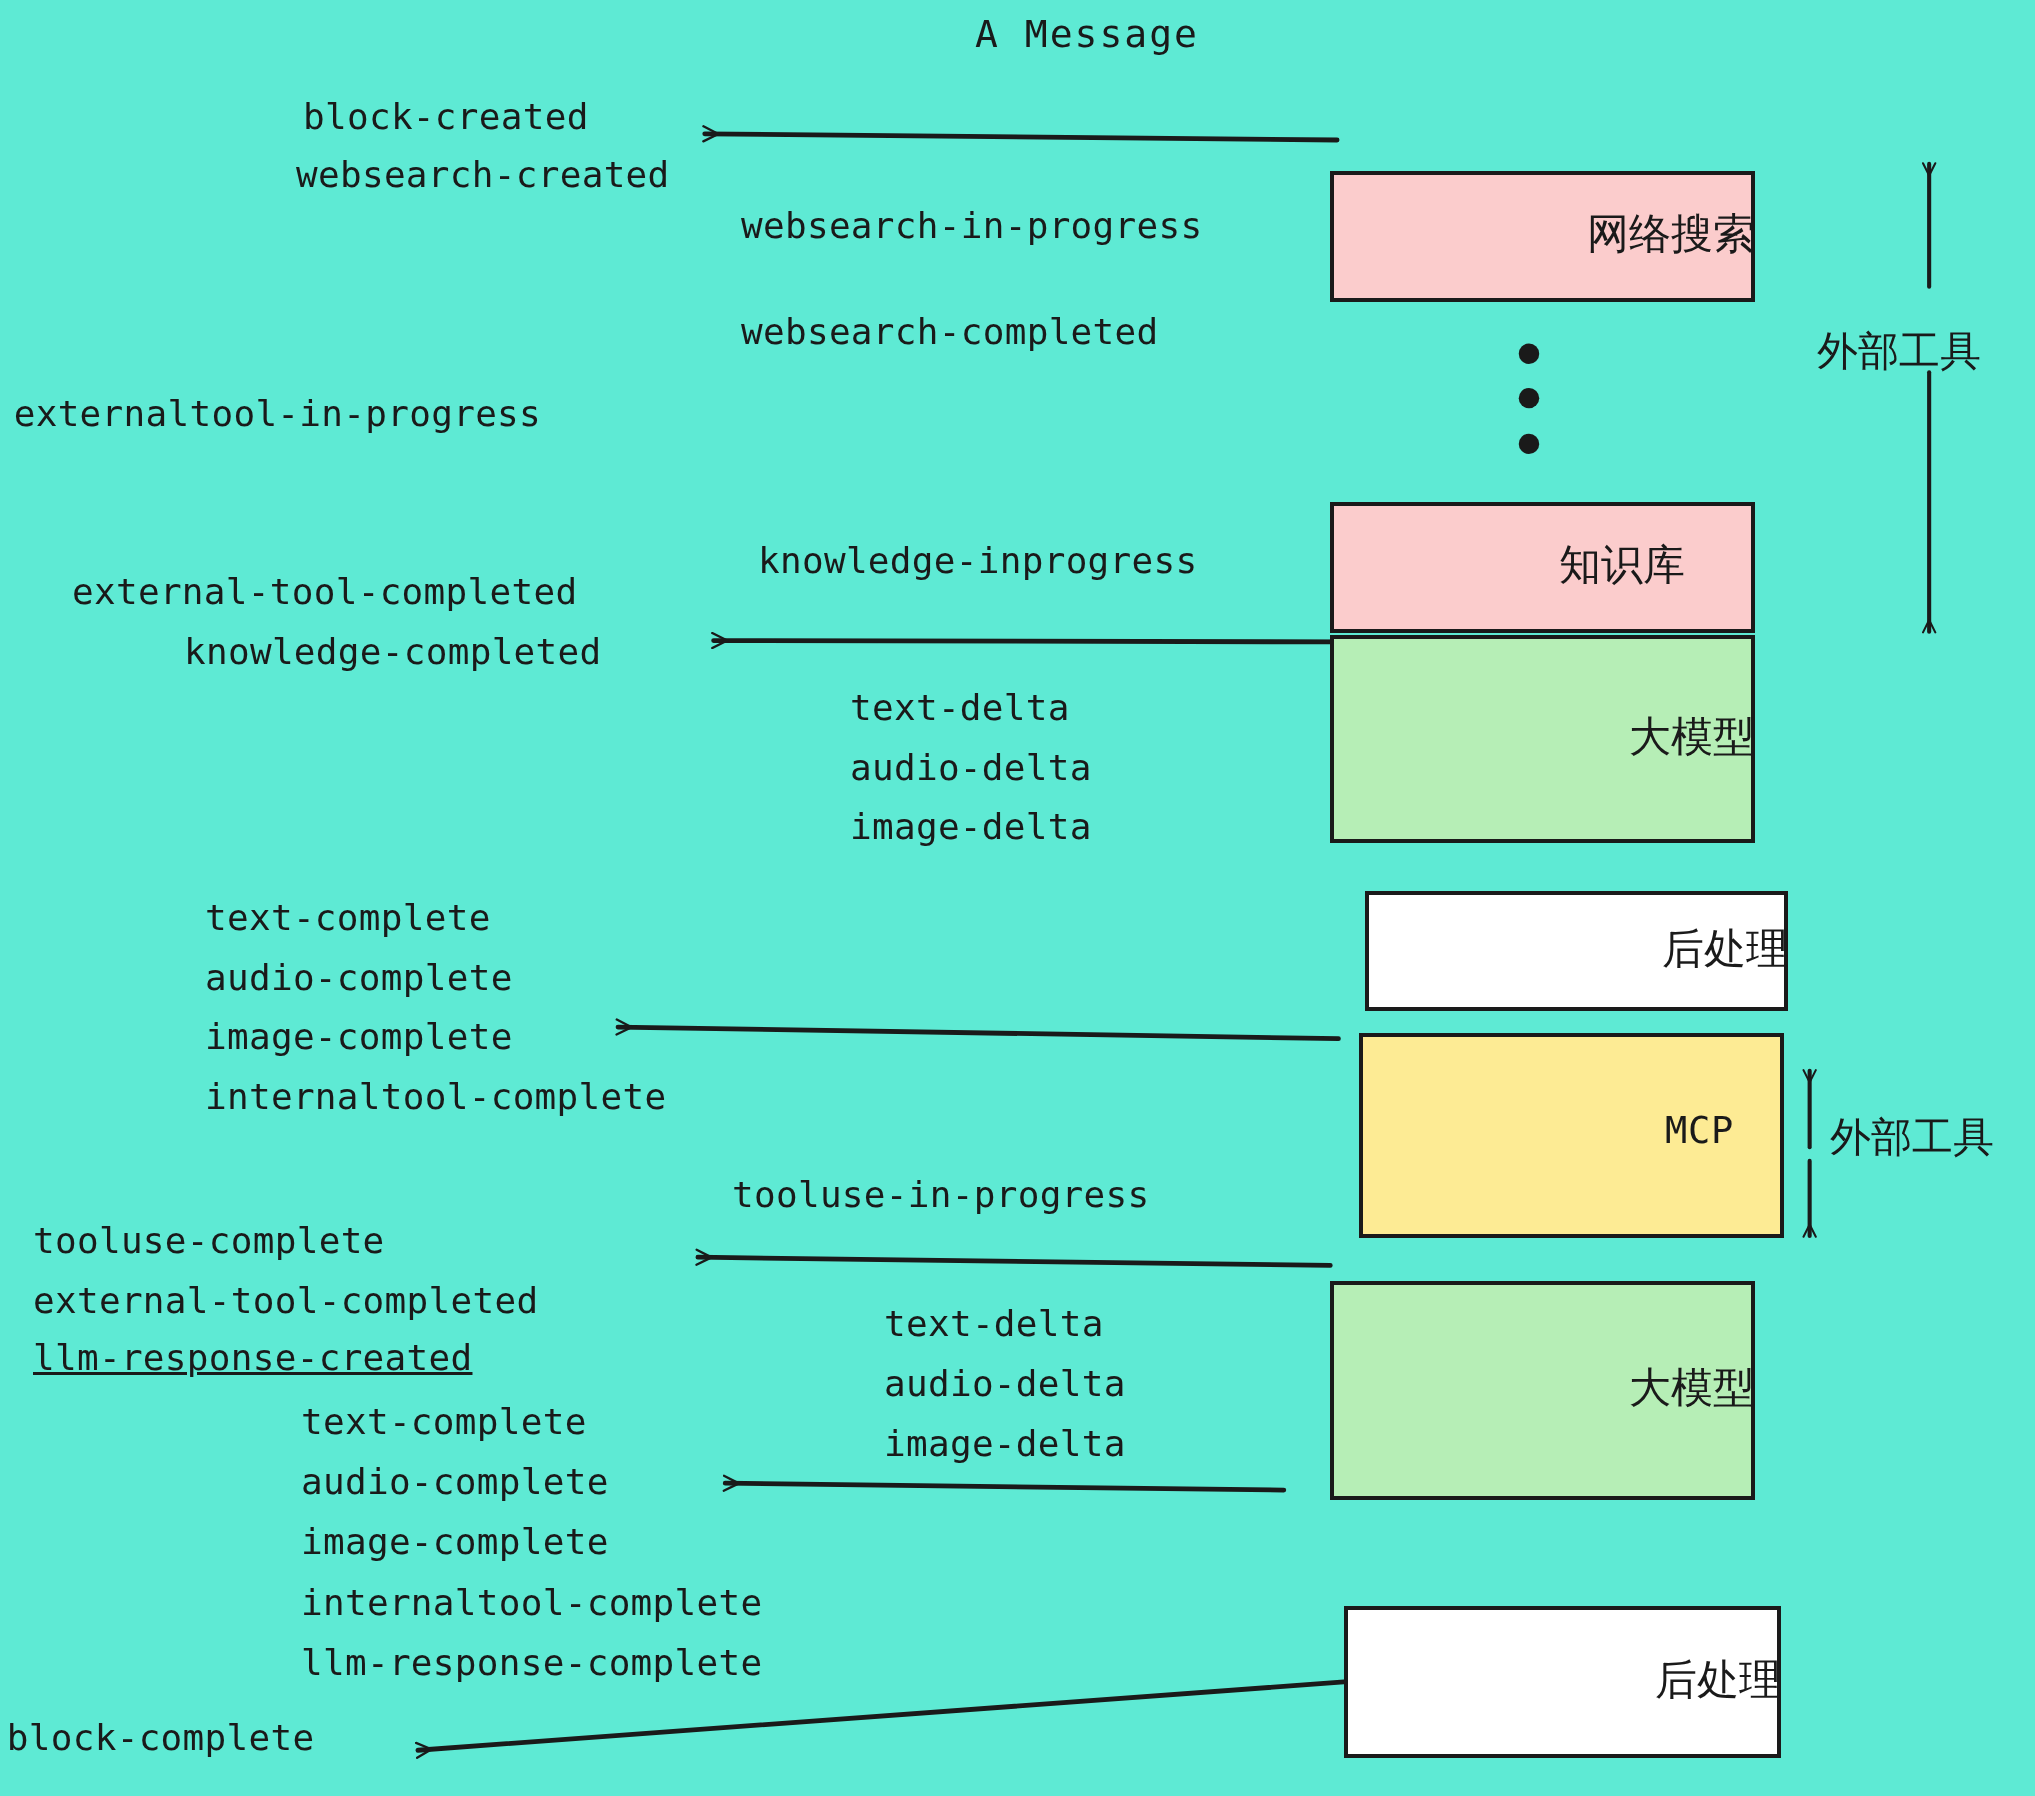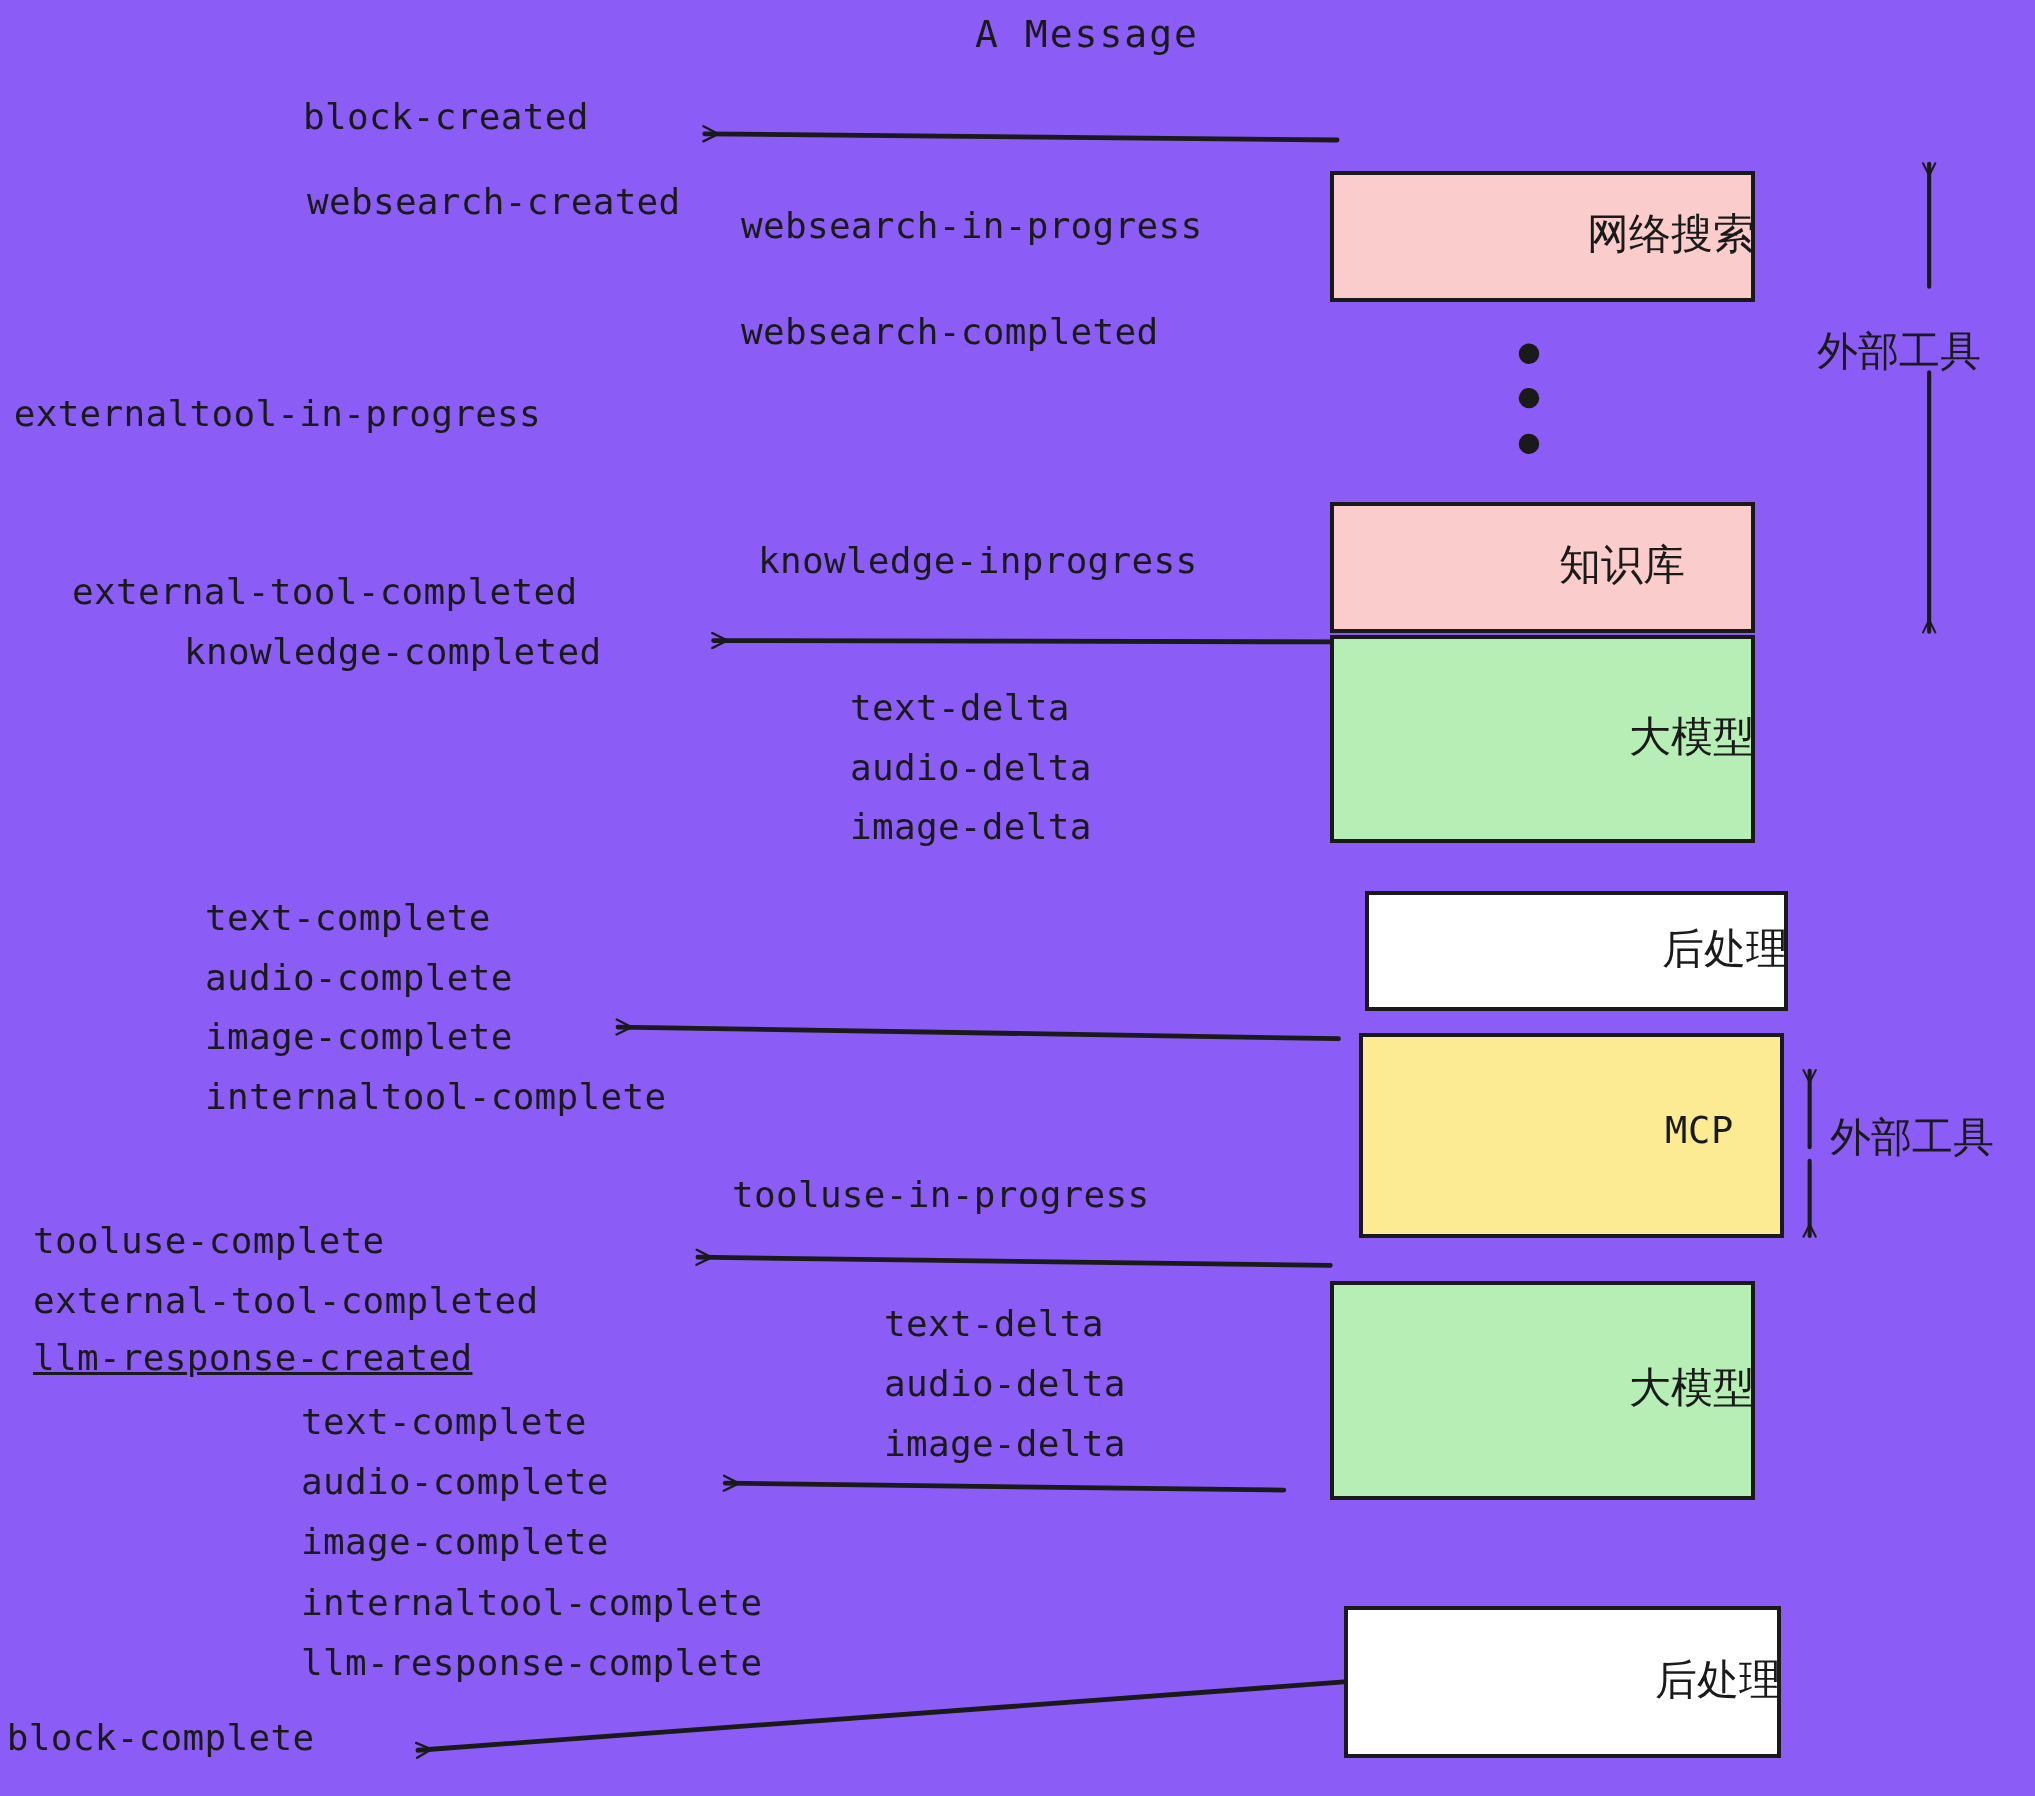--- a/index.html
+++ b/index.html
@@ -11,21 +11,21 @@
   body {
     width: 2035px;
     height: 1796px;
     overflow: hidden;
     font-family: "DejaVu Sans Mono", monospace;
   }
   #canvas {
     position: relative;
     width: 2035px;
     height: 1796px;
-    background: #8b5cf6;
+    background: #5eead4;
   }
   svg#art {
     position: absolute;
     left: 0;
     top: 0;
     width: 2035px;
     height: 1796px;
   }
   .evt {
     position: absolute;
@@ -127,21 +127,21 @@
       <div class="node-box" style="left: 1359px; top: 1033px; width: 425px; height: 205px; background: rgb(253, 235, 148);"></div>
       <div class="boxlabel mcplabel" style="left: 1279px; top: 1112px; width: 455px;">MCP</div>
       <div class="node-box" style="left: 1330px; top: 1281px; width: 425px; height: 219px; background: rgb(182, 238, 182);"></div>
       <div class="boxlabel" style="left: 1330px; top: 1367px; width: 425px;">大模型</div>
       <div class="node-box" style="left: 1344px; top: 1606px; width: 437px; height: 152px; background: rgb(255, 255, 255);"></div>
       <div class="boxlabel" style="left: 1344px; top: 1659px; width: 437px;">后处理</div>
     </div>
 
   <div id="events-layer">
       <div class="evt" style="left: 303px; top: 99px;">block-created</div>
-      <div class="evt" style="left: 307px; top: 157px; margin-top: 27px;">websearch-created</div>
+      <div class="evt" style="left: 296px; top: 157px;">websearch-created</div>
       <div class="evt" style="left: 741px; top: 208px;">websearch-in-progress</div>
       <div class="evt" style="left: 741px; top: 295px; margin-top: 19px;">websearch-completed</div>
       <div class="evt" style="left: 13.7px; top: 396px;">externaltool-in-progress</div>
       <div class="evt" style="left: 758px; top: 543px;">knowledge-inprogress</div>
       <div class="evt" style="left: 72px; top: 574px;">external-tool-completed</div>
       <div class="evt" style="left: 184px; top: 634px;">knowledge-completed</div>
       <div class="evt" style="left: 850px; top: 690px;">text-delta</div>
       <div class="evt" style="left: 850px; top: 750px;">audio-delta</div>
       <div class="evt" style="left: 850px; top: 809px;">image-delta</div>
       <div class="evt" style="left: 205px; top: 900px;">text-complete</div>

